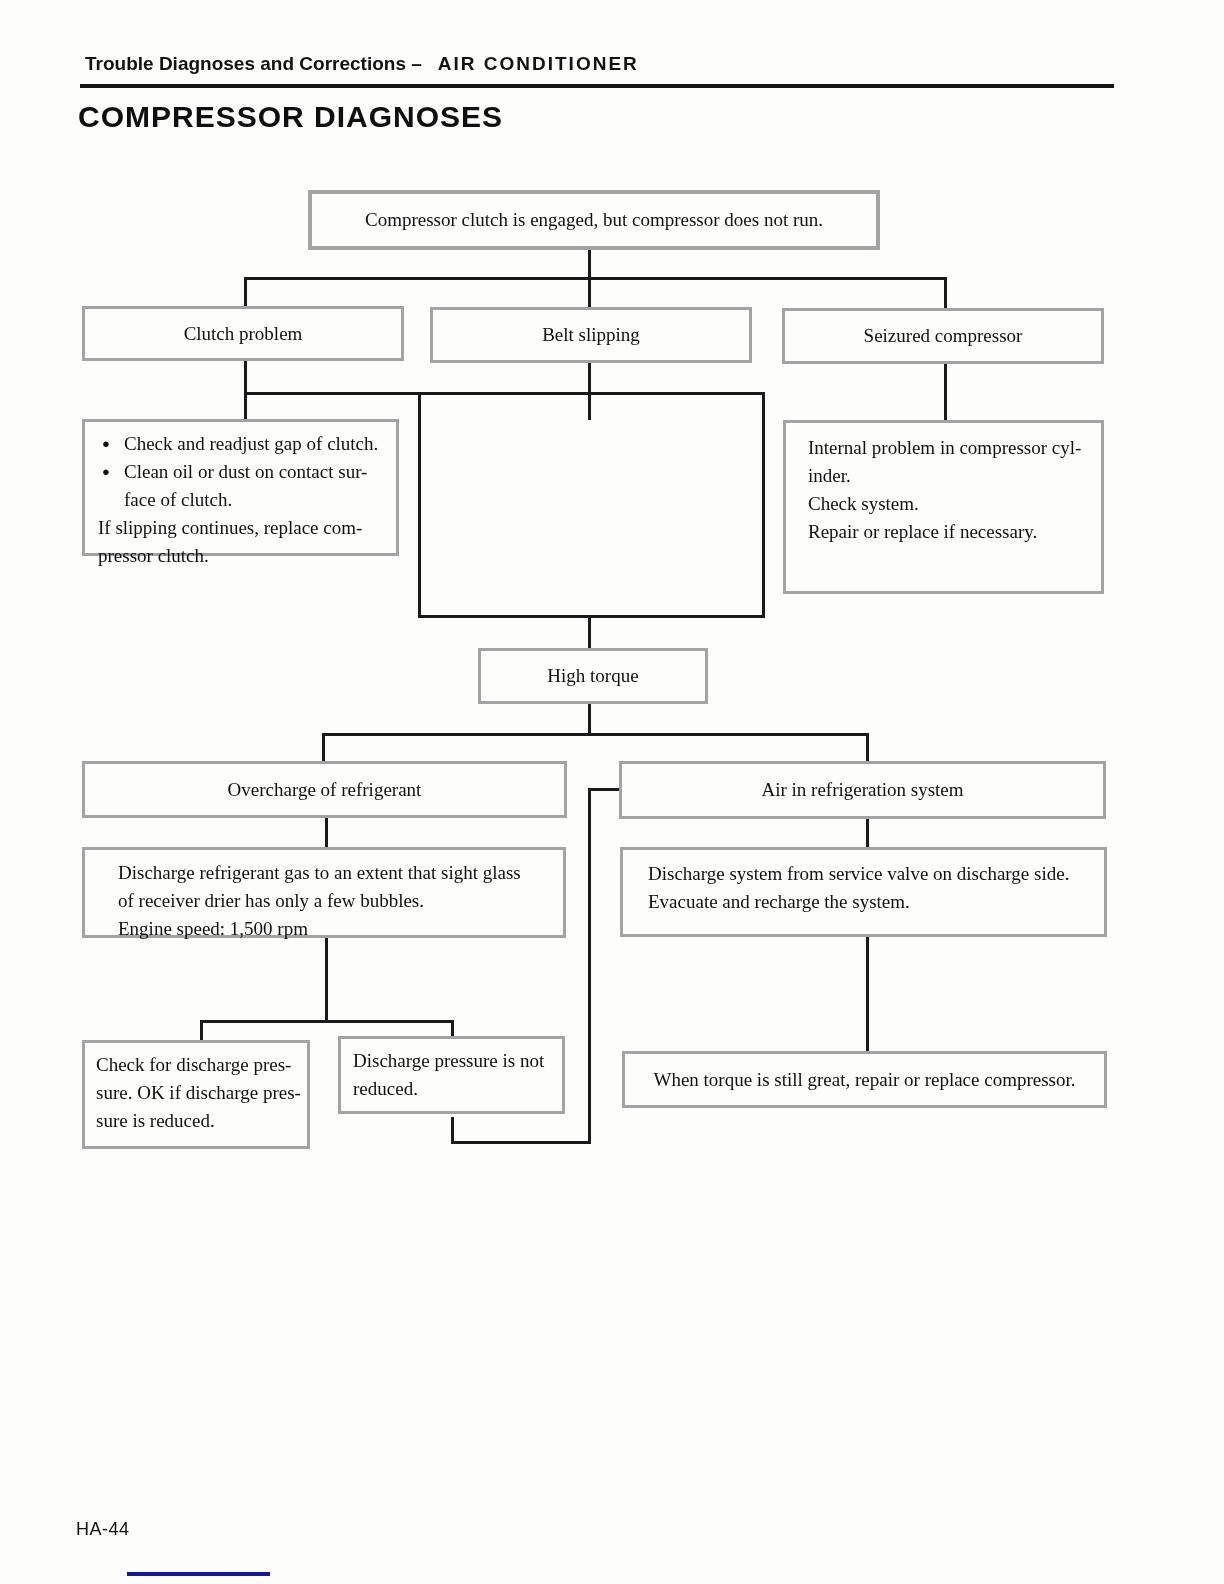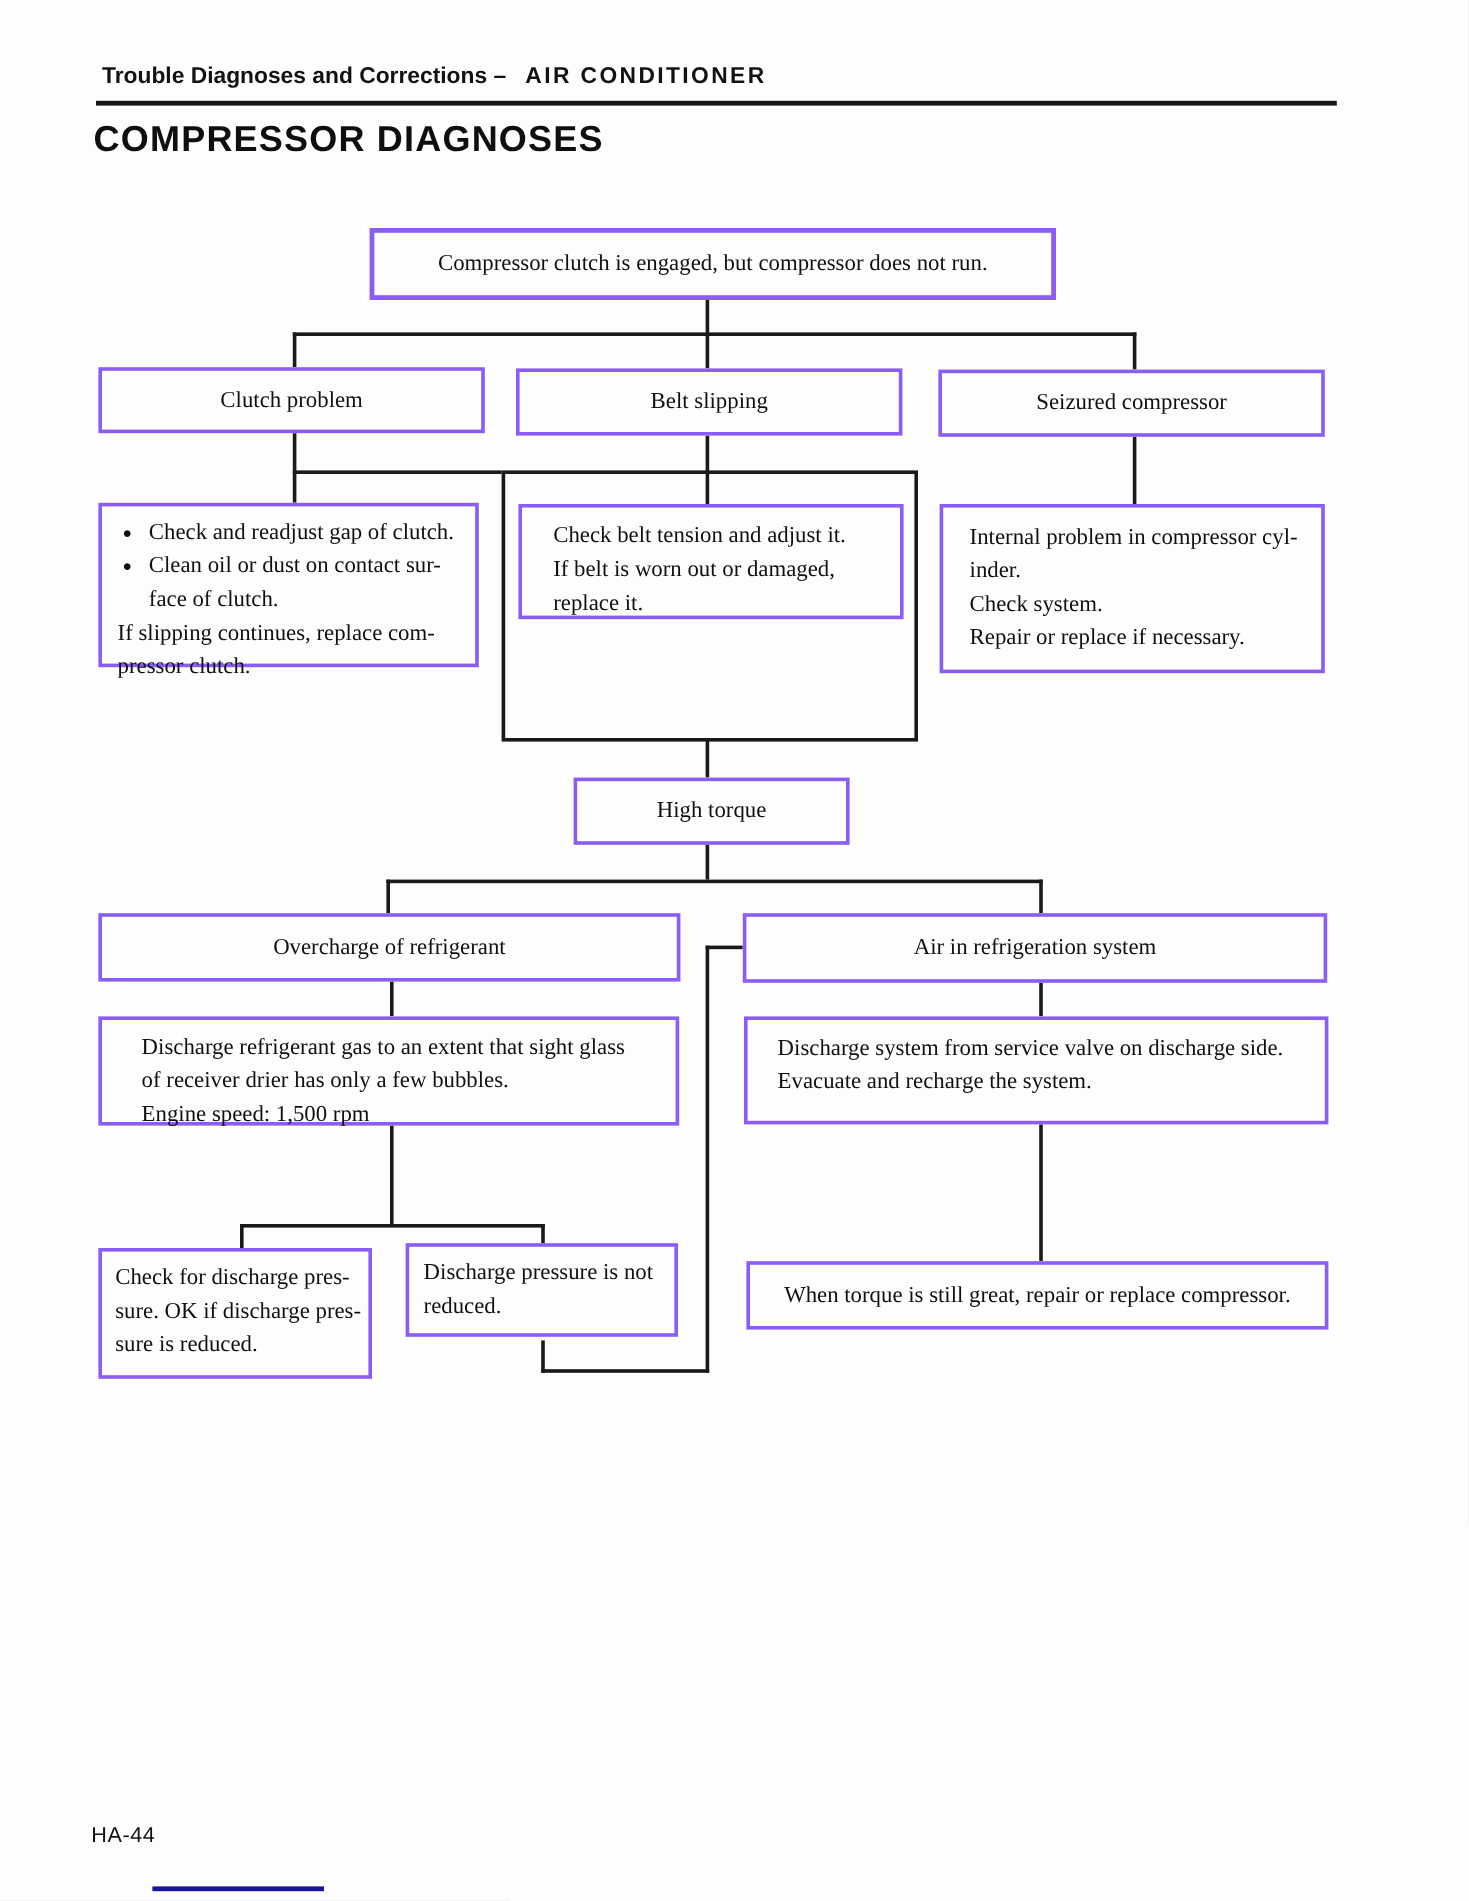--- a/index.html
+++ b/index.html
@@ -25,21 +25,21 @@
   }
   .header-rule{position:absolute;left:80px;top:84px;width:1034px;height:4px;background:#161616;}
   .page-title{
     position:absolute;left:78px;top:100px;
     font-family:Liberation Sans, sans-serif;
     font-weight:bold;font-size:30px;letter-spacing:1px;color:#0f0f0f;
   }
   
   .box{
     position:absolute;box-sizing:border-box;
-    border:3px solid #8b5cf6;background:#fdfdfc;
+    border:3px solid #a3a3a3;background:#fdfdfc;
     font-size:19px;line-height:28px;color:#101010;
   }
   .box.heavy{border-width:4px;}
   .box.center{display:flex;align-items:center;justify-content:center;text-align:center;}
   .box .txt{white-space:pre-line;}
   .group-outline{
     position:absolute;box-sizing:border-box;
     border:3px solid #1a1a1a;background:transparent;
   }
   .h,.v{position:absolute;background:#1a1a1a;}
@@ -118,27 +118,22 @@
     </div>
     <div class="bullet-row">
       <span class="bullet-marker">●</span>
       <span class="bullet-text">Clean oil or dust on contact sur-
 face of clutch.</span>
     </div>
     <div class="note">If slipping continues, replace com-
 pressor clutch.</div>
   </div>
 
-  <div class="box" style="left:432px;top:420px;width:321px;height:96px;padding:10px 8px 8px 26px">
-    <span class="txt">Check belt tension and adjust it.
-If belt is worn out or damaged,
-replace it.</span>
-  </div>
 
-  <div class="box" style="left:783px;top:420px;width:321px;height:141px;padding:11px 8px 8px 22px">
+  <div class="box" style="left:783px;top:420px;width:321px;height:174px;padding:11px 8px 8px 22px">
     <span class="txt">Internal problem in compressor cyl-
 inder.
 Check system.
 Repair or replace if necessary.</span>
   </div>
 
   <div class="box center" style="left:478px;top:648px;width:230px;height:56px">
     <span class="txt">High torque</span>
   </div>
 

